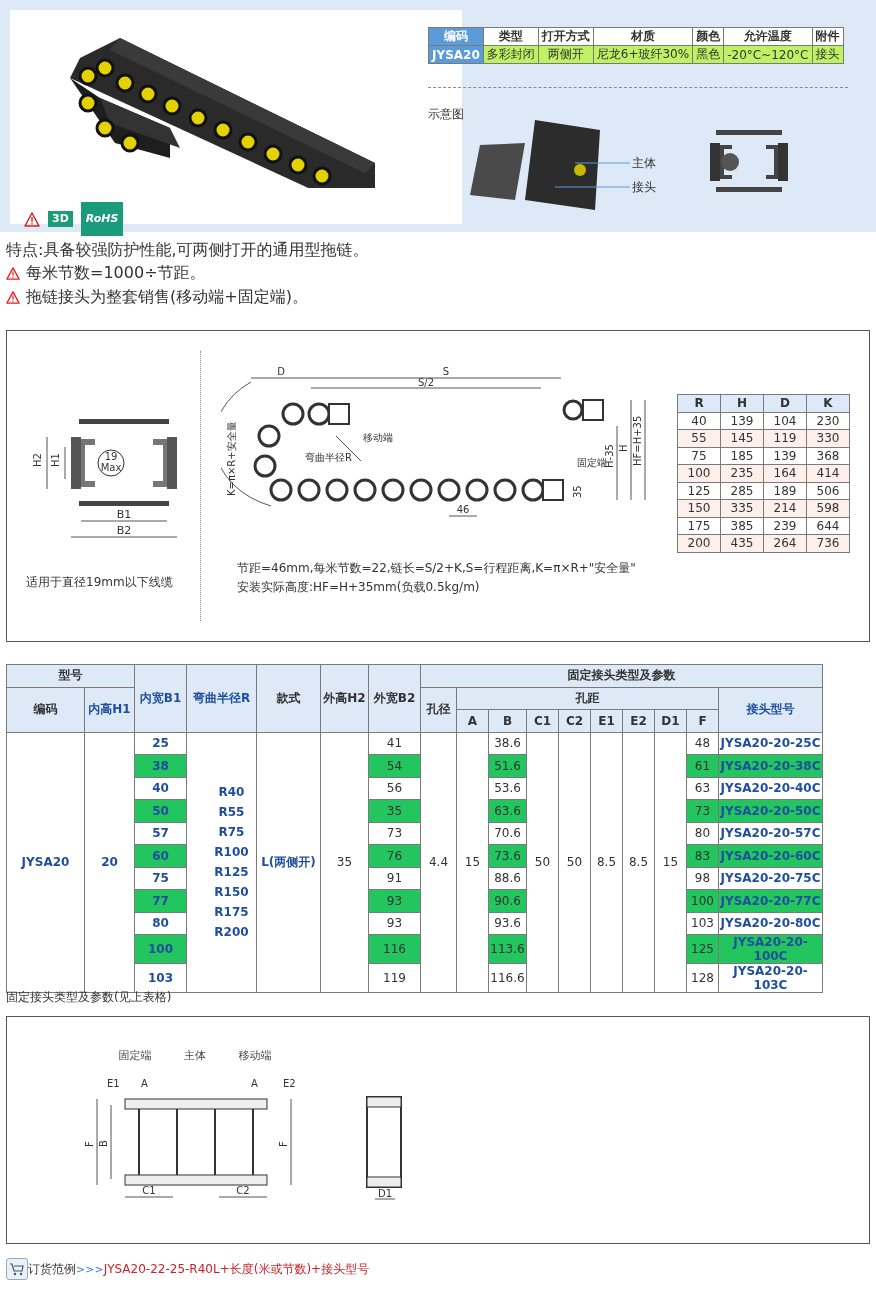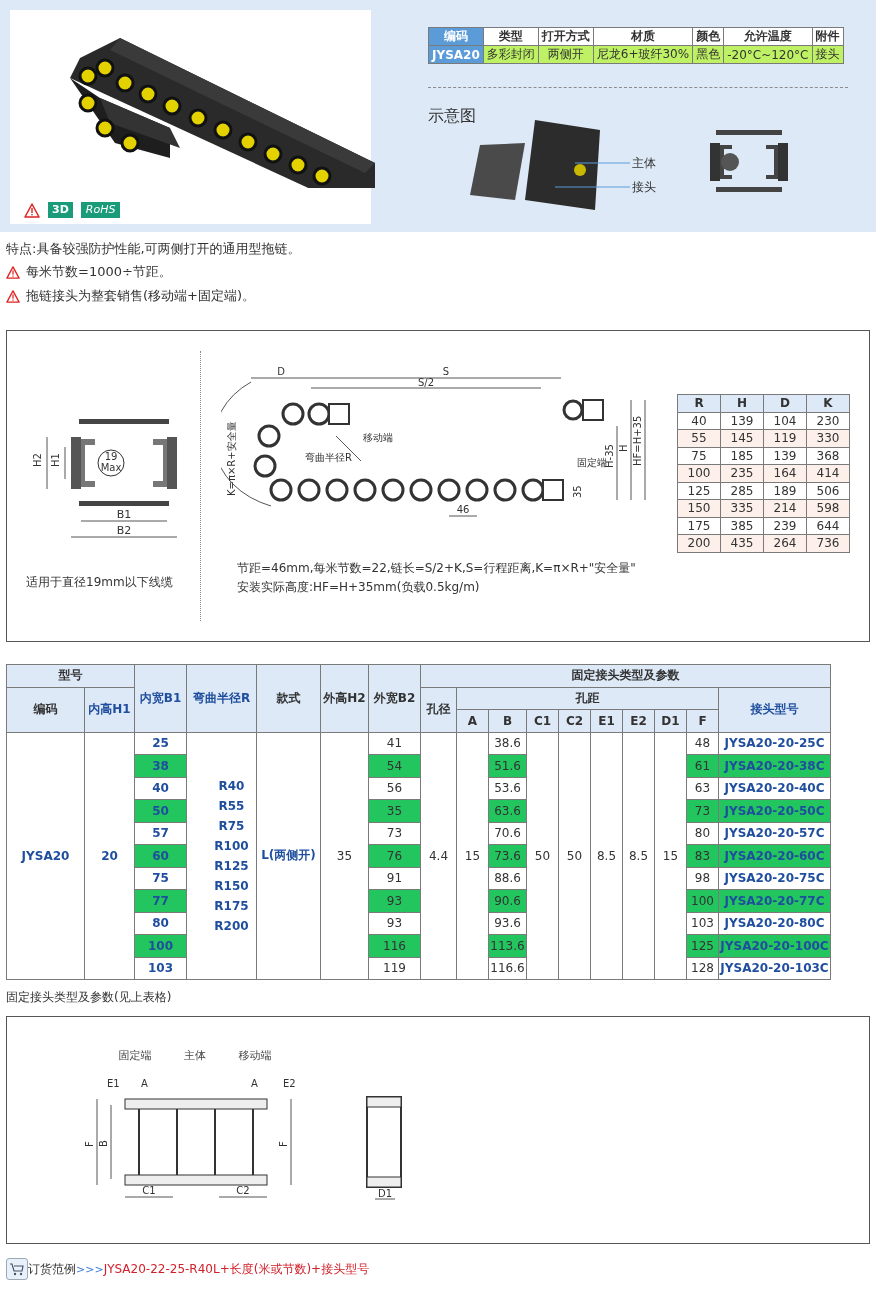--- a/index.html
+++ b/index.html
@@ -1,32 +1,32 @@
 <!DOCTYPE html>
 <html><head>
 <meta charset="utf-8">
 <style>
   * { box-sizing: border-box; margin: 0; padding: 0; }
   body { width: 876px; height: 1289px; background: #ffffff; font-family: "DejaVu Sans", "Liberation Sans", sans-serif; color: #333; position: relative; overflow: hidden; font-size: 12px; }
   .top-band { position: absolute; left: 0; top: 0; width: 876px; height: 232px; background: #dde9f7; }
-  .product-box { position: absolute; left: 10px; top: 10px; width: 361px; height: 214px; background: #fff; }
+  .product-box { position: absolute; left: 10px; top: 10px; width: 452px; height: 214px; background: #fff; }
   .product-img { position: absolute; left: 20px; top: 18px; width: 350px; height: 160px; }
   .badges { position: absolute; left: 14px; top: 192px; display: flex; align-items: center; gap: 8px; }
   .badge-3d { background: #1a9b7a; color: #fff; font-weight: bold; font-size: 11px; padding: 1px 4px; line-height: 14px; }
-  .badge-rohs { background: #1a9b7a; color: #fff; font-weight: normal; font-style: italic; font-size: 11px; padding: 1px 5px; line-height: 14px; }
+  .badge-rohs { background: #1a9b7a; color: #fff; font-weight: bold; font-style: italic; font-size: 11px; padding: 10px 5px; line-height: 14px; }
   .spec-table { position: absolute; left: 428px; top: 27px; border-collapse: collapse; font-size: 12px; }
   .spec-table th, .spec-table td { border: 1px solid #7a7a7a; height: 18px; text-align: center; padding: 0 3px; white-space: nowrap; }
   .spec-table th { background: #fff; font-weight: bold; color: #333; }
   .spec-table th.code-h { background: #5b9bd8; color: #fff; }
   .spec-table td { background: #bef264; }
   .spec-table td.code-v { background: #5b9bd8; color: #fff; font-weight: bold; }
   .dotline { position: absolute; left: 428px; top: 87px; width: 420px; border-top: 1px dashed #8c8c8c; }
-  .schem-label { position: absolute; left: 428px; top: 106px; font-size: 16px; }
+  .schem-label { position: absolute; left: 428px; top: 106px; font-size: 12px; }
   .schem-img { position: absolute; left: 470px; top: 115px; width: 380px; height: 95px; }
-  .feature { position: absolute; left: 6px; font-size: 13px; color: #333; display: flex; align-items: center; gap: 6px; }
+  .feature { position: absolute; left: 6px; font-size: 16px; color: #333; display: flex; align-items: center; gap: 6px; }
   .panel { position: absolute; border: 1px solid #555; background: #fff; }
   .caption { position: absolute; font-size: 12px; color: #333; }
   .rh-table { position: absolute; left: 677px; top: 394px; border-collapse: collapse; font-size: 12px; }
   .rh-table th, .rh-table td { border: 1px solid #7a7a7a; width: 43px; height: 17.5px; text-align: center; }
   .rh-table th { background: #dde9f7; font-weight: bold; }
   .rh-table tr.alt td { background: #fdf0ea; }
   .main-table { position: absolute; left: 6px; top: 664px; border-collapse: collapse; font-size: 12px; }
   .main-table th, .main-table td { border: 1px solid #7a7a7a; text-align: center; padding: 0; height: 22.5px; }
   .main-table th { background: #dde9f7; font-weight: bold; color: #1f4e9e; }
   .main-table th.plain { color: #333; }
@@ -275,21 +275,21 @@
       <th rowspan="3" class="plain" style="width:64px;">款式</th>
       <th rowspan="3" class="plain" style="width:48px;">外高H2</th>
       <th rowspan="3" class="plain" style="width:52px;">外宽B2</th>
       <th colspan="11" class="plain">固定接头类型及参数</th>
     </tr>
     <tr>
       <th rowspan="2" class="plain" style="width:78px;">编码</th>
       <th rowspan="2" style="width:50px;">内高H1</th>
       <th rowspan="2" class="plain" style="width:36px;">孔径</th>
       <th colspan="8" class="plain">孔距</th>
-      <th rowspan="2" style="width:112px;">接头型号</th>
+      <th rowspan="2" style="width:104px;">接头型号</th>
     </tr>
     <tr id="pitch-cols">
         <th class="plain" style="width: 32px;">A</th>
         <th class="plain" style="width: 38px;">B</th>
         <th class="plain" style="width: 32px;">C1</th>
         <th class="plain" style="width: 32px;">C2</th>
         <th class="plain" style="width: 32px;">E1</th>
         <th class="plain" style="width: 32px;">E2</th>
         <th class="plain" style="width: 32px;">D1</th>
         <th class="plain" style="width: 32px;">F</th>

